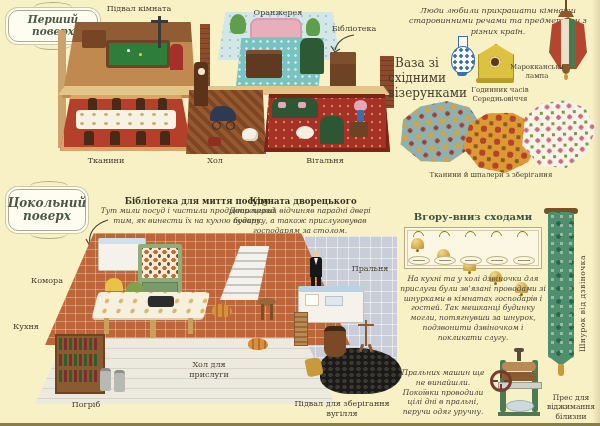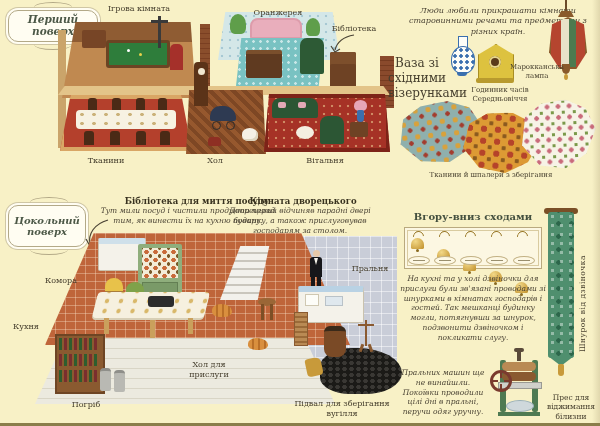--- a/index.html
+++ b/index.html
@@ -113,21 +113,21 @@
       <div class="abs" style="left:6px;top:4px;width:8px;height:6px;background:#e3a9b6;border-radius:2px"></div>
       <div class="abs" style="left:26px;top:4px;width:8px;height:6px;background:#e3a9b6;border-radius:2px"></div>
     </div>
     <div class="abs" style="left:262px;top:116px;width:24px;height:28px;background:#2c5634;border-radius:8px 8px 2px 2px"></div>
     <div class="abs" style="left:238px;top:126px;width:18px;height:13px;background:#f4efe0;border-radius:50%"></div>
     <div class="abs" style="left:296px;top:100px;width:13px;height:11px;background:#e6a6b8;border-radius:50% 50% 40% 40%"></div>
     <div class="abs" style="left:299px;top:110px;width:7px;height:12px;background:#3a6fae;border-radius:2px 2px 4px 4px"></div>
     <div class="abs" style="left:292px;top:122px;width:18px;height:15px;background:#6e4224;border-radius:2px"></div>
   </div>
 
-  <div class="lbl" style="left:93px;top:4px;width:92px">Ігрова кімната</div>
+  <div class="lbl" style="left:93px;top:4px;width:92px">Підвал кімната</div>
   <div class="lbl" style="left:232px;top:8px;width:92px">Оранжерея</div>
   <div class="lbl" style="left:322px;top:24px;width:64px">Бібліотека</div>
   <svg class="abs" style="left:330px;top:33px" width="26" height="22">
     <path d="M24 2 C 12 4, 7 9, 5 17" stroke="#4a4334" fill="none" stroke-width="1.2"></path>
     <path d="M1 13 L5 19 L10 16" fill="none" stroke="#4a4334" stroke-width="1.2"></path>
   </svg>
   <div class="lbl" style="left:70px;top:156px;width:72px">Тканини</div>
   <div class="lbl" style="left:194px;top:156px;width:42px">Хол</div>
   <div class="lbl" style="left:293px;top:156px;width:64px">Вітальня</div>
 
@@ -154,21 +154,21 @@
     <div class="abs" style="left:17px;top:64px;width:8px;height:10px;background:#8a5a2b;border-radius:0 0 50% 50%"></div>
     <div class="abs" style="left:19px;top:74px;width:4px;height:6px;background:#c89a3a;border-radius:50%"></div>
   </div>
   <div class="lbl" style="left:506px;top:63px;width:62px;font-size:7px">Марокканська лампа</div>
 
   <div class="abs" style="left:398px;top:102px;width:84px;height:62px;transform:rotate(-6deg);clip-path:polygon(8% 22%,30% 4%,62% 0%,88% 14%,100% 44%,86% 78%,58% 98%,24% 92%,2% 62%);background:radial-gradient(circle,#d8a23c 2.5px,transparent 3px) 0 0/13px 13px,radial-gradient(circle,#a33c2e 2px,transparent 2.5px) 6px 6px/13px 13px,#8fb0ad"></div>
   <div class="abs" style="left:462px;top:112px;width:78px;height:62px;transform:rotate(4deg);clip-path:polygon(8% 22%,30% 4%,62% 0%,88% 14%,100% 44%,86% 78%,58% 98%,24% 92%,2% 62%);background:radial-gradient(circle,#b5432a 3px,transparent 3.5px) 0 0/14px 12px,radial-gradient(circle,#8a5a1f 2px,transparent 2.5px) 7px 6px/14px 12px,#dd9a34"></div>
   <div class="abs" style="left:520px;top:100px;width:74px;height:68px;transform:rotate(-3deg);clip-path:polygon(8% 22%,30% 4%,62% 0%,88% 14%,100% 44%,86% 78%,58% 98%,24% 92%,2% 62%);background:radial-gradient(circle,#c96a7a 2px,transparent 2.5px) 0 0/11px 11px,radial-gradient(circle,#7a9a4a 1.5px,transparent 2px) 5px 6px/11px 11px,#f7f3e6;border:1px solid #e0d8c2"></div>
   <div class="lbl" style="left:428px;top:171px;width:126px;font-size:7px">Тканини й шпалери з зберігання</div>
 
-  <div class="cartouche" style="left:8px;top:205px;width:76px;height:40px;font-size:10px">
+  <div class="cartouche" style="left:8px;top:189px;width:76px;height:40px;font-size:12px">
     <span>Цокольний поверх</span>
   </div>
 
   <div class="lbl title-txt" style="left:88px;top:196px;width:218px">Бібліотека для миття посуду</div>
   <div class="lbl body-txt" style="left:92px;top:206px;width:192px">Тут мили посуд і чистили продукти перед тим, як винести їх на кухню повару.</div>
   <svg class="abs" style="left:84px;top:218px" width="26" height="32">
     <path d="M24 2 C 10 6, 4 16, 6 26" stroke="#4a4334" fill="none" stroke-width="1.2"></path>
     <path d="M2 21 L6 28 L12 25" fill="none" stroke="#4a4334" stroke-width="1.2"></path>
   </svg>
 
@@ -242,21 +242,21 @@
     <div class="abs" style="left:304px;top:96px;width:22px;height:26px;background:#7a4a26;border-radius:6px 6px 8px 8px;border-top:5px solid #3a2a1a"></div>
 
     <div class="abs" style="left:338px;top:90px;width:16px;height:32px">
       <div class="abs" style="left:7px;top:0;width:2px;height:26px;background:#8a5a30"></div>
       <div class="abs" style="left:0;top:4px;width:16px;height:2px;background:#8a5a30"></div>
       <div class="abs" style="left:2px;top:24px;width:3px;height:8px;background:#8a5a30;transform:rotate(20deg)"></div>
       <div class="abs" style="left:11px;top:24px;width:3px;height:8px;background:#8a5a30;transform:rotate(-20deg)"></div>
     </div>
   </div>
 
-  <div class="lbl" style="left:32px;top:276px;width:58px">Комора</div>
+  <div class="lbl" style="left:18px;top:276px;width:58px">Комора</div>
   <div class="lbl" style="left:2px;top:322px;width:48px">Кухня</div>
   <div class="lbl" style="left:60px;top:400px;width:52px">Погріб</div>
   <div class="lbl" style="left:176px;top:360px;width:66px">Хол для прислуги</div>
   <div class="lbl" style="left:344px;top:264px;width:52px">Пральня</div>
   <div class="lbl" style="left:280px;top:399px;width:124px">Підвал для зберігання вугілля</div>
 
   <div class="lbl" style="left:406px;top:211px;width:134px;font-weight:bold;font-size:10px;color:#44503f">Вгору-вниз сходами</div>
   <div class="abs" style="left:404px;top:227px;width:136px;height:40px;background:#fcf7e2;border:1px solid #b9a97e;box-shadow:inset 0 0 0 2px #fcf7e2, inset 0 0 0 3px #d9cba0">
     <div class="curl abs" style="left:8px;top:3px"></div>
       <div class="bell abs" style="left:6px;top:10px"></div>

